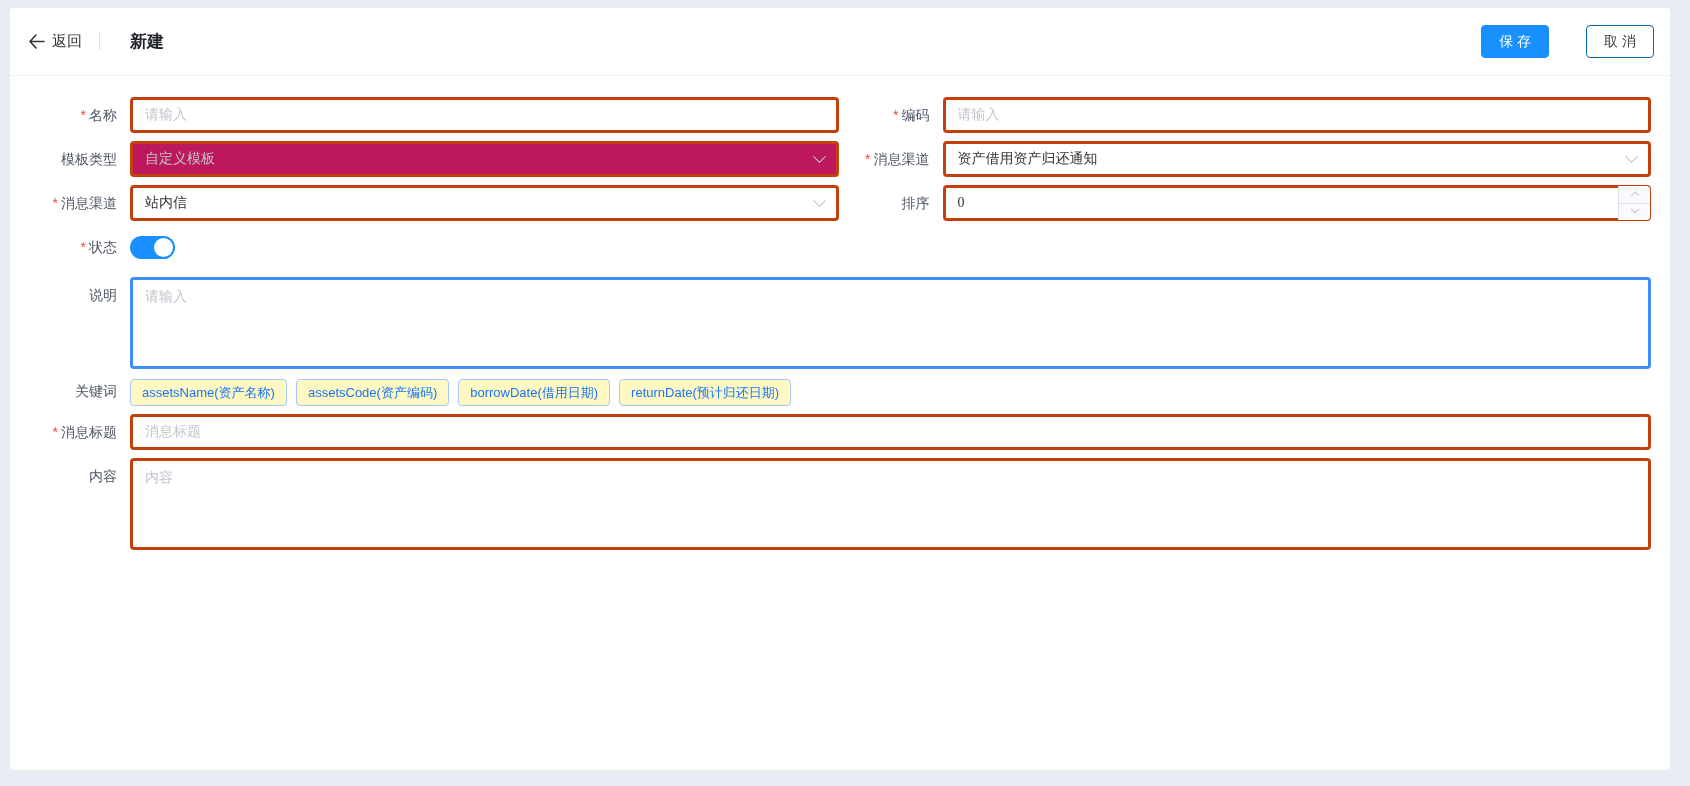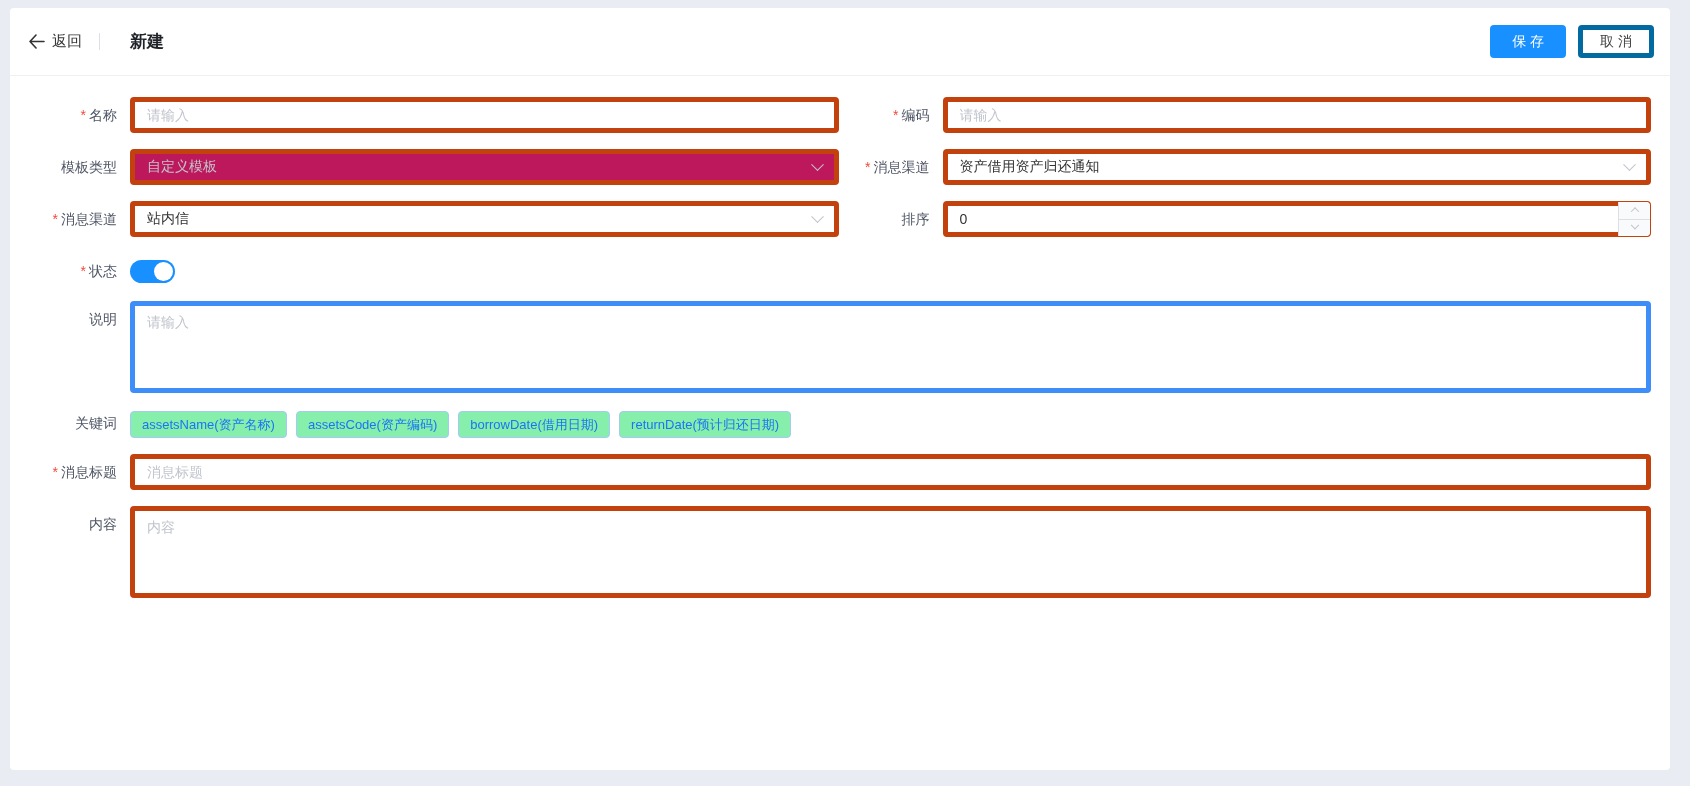--- a/index.html
+++ b/index.html
@@ -34,50 +34,51 @@
   .back-arrow { display:inline-flex; margin-right:7px; }
   .vdiv { width:1px; height:17px; background:#dcdfe6; margin:0 17px; display:inline-block; }
   .title { font-size:17px; font-weight:600; color:#1f2329;margin-left:13px; }
   .header-right { display:flex; align-items:center; gap:12px; }
   .btn {
     height:33px;
     padding:0 17px;
     border-radius:4px;
     font-size:14px;
     cursor:pointer;
-    border:5px solid #0369a1;
+    border:1px solid #0369a1;
     background:#fff;
     color:#404040;
     font-family:inherit;
+    margin-left:25px;
   }
   .btn-primary { background:#1890ff; border-color:#1890ff; color:#fff; }
   
   .form { padding:21px 19px 0 16px; flex:1; }
-  .row { display:flex; margin-bottom:16px; }
+  .row { display:flex; margin-bottom:8px; }
   .half { flex:1; display:flex; min-width:0; }
   .full { flex:1; display:flex; min-width:0; }
   .label {
     width:104px;
     flex-shrink:0;
     text-align:right;
     padding-right:13px;
     line-height:36px;
     color:#4e5565;
     white-space:nowrap;
   }
   .req { color:#f5483b; margin-right:3px; }
   .control { flex:1; min-width:0; display:flex; align-items:flex-start; }
   .input, .textarea, .select {
     width:100%;
-    border:5px solid #c2410c;
+    border:3px solid #c2410c;
     border-radius:4px;
     font-size:14px;
     color:#333;
     background:#fff;
-    font-family:Liberation Sans, sans-serif;
+    font-family:Liberation Serif, serif;
   }
   .input { height:36px; padding:0 12px; outline:none; }
   .input::placeholder, .textarea::placeholder { color:#c0c4cc; }
   .textarea { height:92px; padding:8px 12px; resize:none; outline:none; }
   .textarea.focused { border-color:#3d8ef8; }
   .select {
     height:36px;
     display:flex;
     align-items:center;
     justify-content:space-between;
@@ -123,21 +124,21 @@
     position:absolute; top:2px; right:2px;
     width:19px; height:19px;
     border-radius:50%;
     background:#fff;
   }
   
   .tags { display:flex; gap:9px; flex-wrap:wrap; padding-top:2px; }
   .tag {
     border:1px solid #a6c8fb;
     color:#1b74f5;
-    background:#86efac;
+    background:#fef9c3;
     border-radius:4px;
     padding:4px 11px;
     font-size:13px;
     line-height:17px;
     cursor:pointer;
     white-space:nowrap;
   }
   .row-status { margin-bottom:12px;align-items:flex-end; }
 </style>
 </head>

